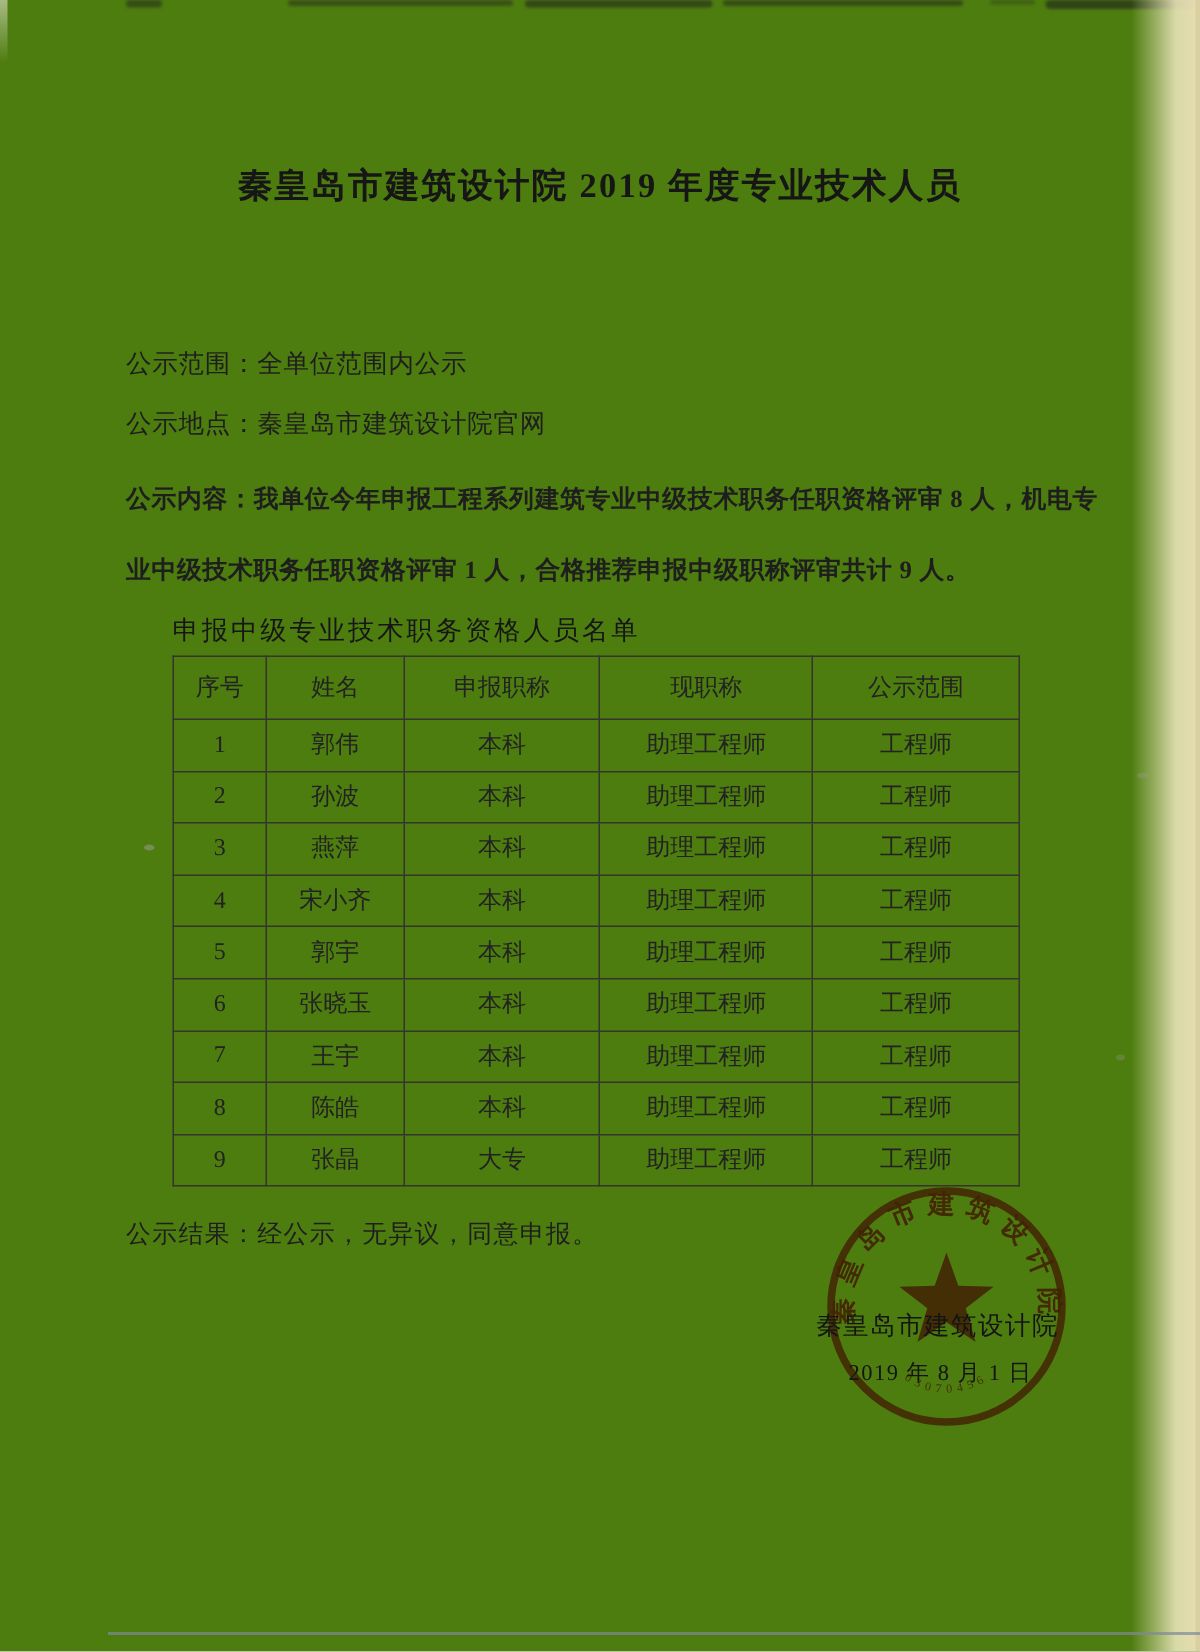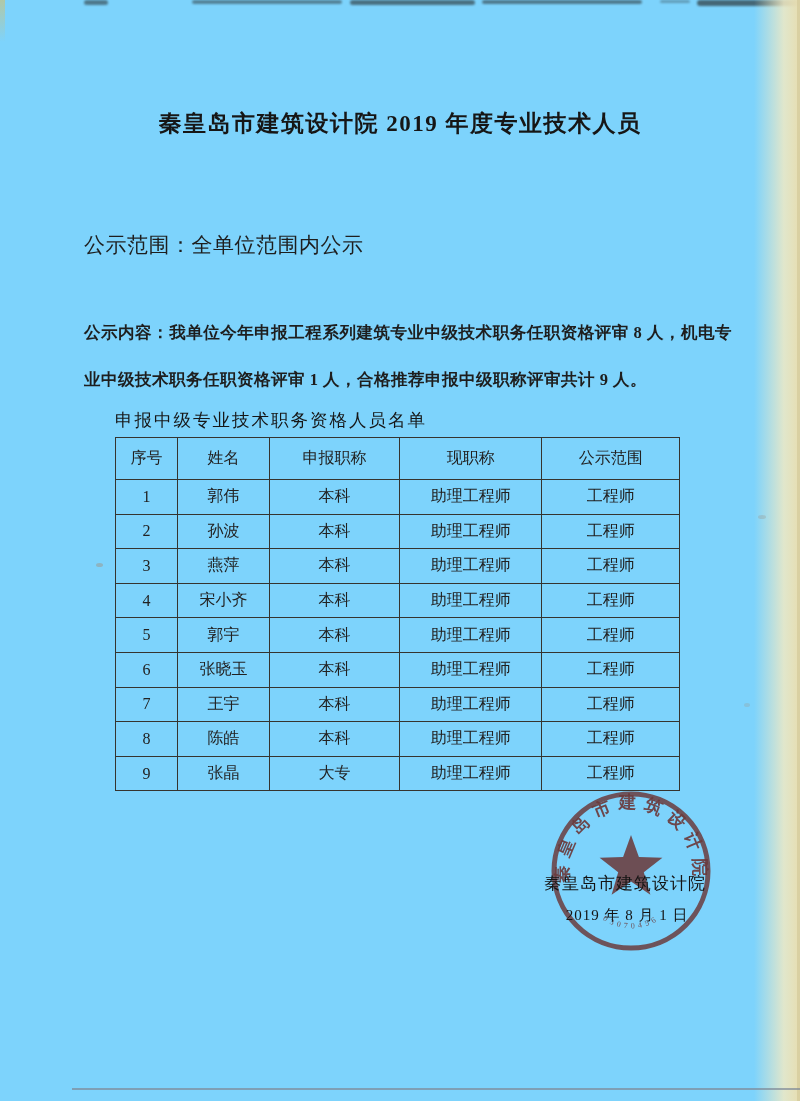--- a/index.html
+++ b/index.html
@@ -1,34 +1,34 @@
 <!DOCTYPE html>
 <html><head>
 <meta charset="utf-8">
 <style>
   html,body{margin:0;padding:0;background:#e9e9e9;}
   .page{
     position:relative;width:800px;height:1101px;margin:0 auto;
-    background:#7dd3fc;overflow:hidden;
+    background:#4d7c0f;overflow:hidden;
     font-family:"Liberation Serif","DejaVu Serif",serif;
     color:#1e1e1e;
   }
   
   .smudge{position:absolute;background:#20201e;filter:blur(1px);border-radius:3px;}
   .edge-right{position:absolute;top:0;right:0;bottom:0;width:46px;
     background:linear-gradient(to right, rgba(243,236,200,0), rgba(242,234,195,.85) 65%, #e7ddb0 100%);}
   .edge-right-dark{position:absolute;top:0;right:0;bottom:0;width:3px;background:#d6cc9d;opacity:.8;}
   .edge-left-green{position:absolute;top:0;left:0;width:5px;height:42px;
     background:linear-gradient(to bottom,#b9c697,rgba(185,198,151,0));opacity:.85;}
   .bottom-line{position:absolute;left:72px;right:0;top:1088px;height:2px;background:#7f8a98;opacity:.7;filter:blur(.4px);}
   .speck{position:absolute;background:#9a9a92;border-radius:50%;opacity:.55;}
   
   .title{position:absolute;top:102px;left:0;width:100%;text-align:center;
     font-weight:bold;font-size:23px;line-height:44px;letter-spacing:1.5px;color:#161616;}
-  .line{position:absolute;font-size:21px;letter-spacing:.5px;white-space:nowrap;}
+  .line{position:absolute;font-size:17px;letter-spacing:.5px;white-space:nowrap;}
   .content{position:absolute;top:309px;left:84px;width:648px;
     font-size:16.5px;line-height:47px;text-align:justify;letter-spacing:.5px;font-weight:bold;}
   .tbl-caption{position:absolute;top:408px;left:115px;width:565px;text-align:left;
     font-size:17.5px;letter-spacing:2px;color:#161616;}
   table.roster{position:absolute;top:437px;left:115px;width:565px;
     border-collapse:collapse;table-layout:fixed;}
   table.roster th, table.roster td{
     border:1px solid #35342f;text-align:center;vertical-align:middle;
     font-size:16px;font-weight:normal;color:#222;padding:0;}
   table.roster th{height:41px;}
@@ -61,20 +61,23 @@
   <div class="speck" style="left:96px;top:563px;width:7px;height:4px;"></div>
   <div class="speck" style="left:758px;top:515px;width:8px;height:4px;opacity:.35;"></div>
   <div class="speck" style="left:744px;top:703px;width:6px;height:4px;opacity:.3;"></div>
 
   <div class="title">
     <div>秦皇岛市建筑设计院 2019 年度专业技术人员</div>
   </div>
 
   <div class="line" style="top:231px;left:84px;">
     <span>公示范围：</span><span>全单位范围内公示</span>
+  </div>
+  <div class="line" style="top:271px;left:84px;">
+    <span>公示地点：</span><span>秦皇岛市建筑设计院官网</span>
   </div>
 
   <div class="content">
     <span>公示内容：</span><span>我单位今年申报工程系列建筑专业中级技术职务任职资格评审 8 人，机电专业中级技术职务任职资格评审 1 人，合格推荐申报中级职称评审共计 9 人。</span>
   </div>
 
   <div class="tbl-caption">申报中级专业技术职务资格人员名单</div>
   <table class="roster">
     <colgroup>
       <col style="width:11%">
@@ -152,20 +155,23 @@
         <tr>
           <td>9</td>
           <td>张晶</td>
           <td>大专</td>
           <td>助理工程师</td>
           <td>工程师</td>
         </tr>
       </tbody>
   </table>
 
+  <div class="result">
+    <span>公示结果：</span><span>经公示，无异议，同意申报。</span>
+  </div>
 
   <div class="seal">
     <svg viewBox="0 0 170 170" width="170" height="170">
       <circle cx="85" cy="85" r="77" fill="none" stroke="#d6392f" stroke-width="5" opacity="0.85"></circle>
       <path id="ringArc" d="M 27,110 A 63,63 0 1 1 143,110" fill="none"></path>
       <text fill="#d6392f" font-size="17.5" letter-spacing="7" opacity="0.92" font-weight="bold">
         <textPath href="#ringArc" startOffset="50%" text-anchor="middle">秦皇岛市建筑设计院</textPath>
       </text>
       <polygon points="85,49 92.9,71.1 116.4,71.8 97.8,86.2 104.4,108.7 85,95.5 65.6,108.7 72.2,86.2 53.6,71.8 77.1,71.1" fill="#d6392f" opacity="0.88"></polygon>
       <path id="serialArc" d="M 48,126 A 50,50 0 0 0 122,126" fill="none"></path>

